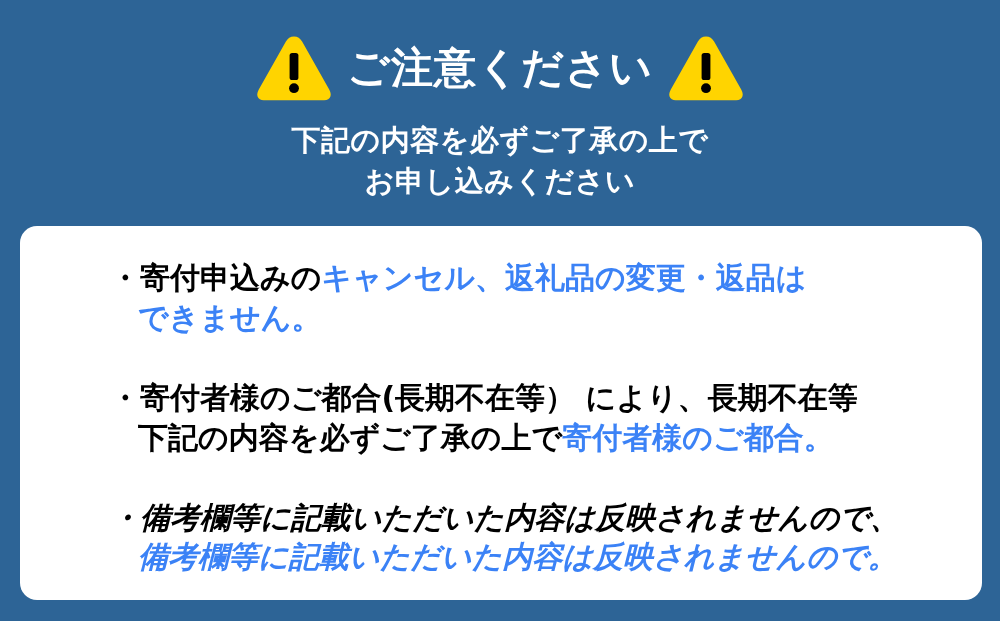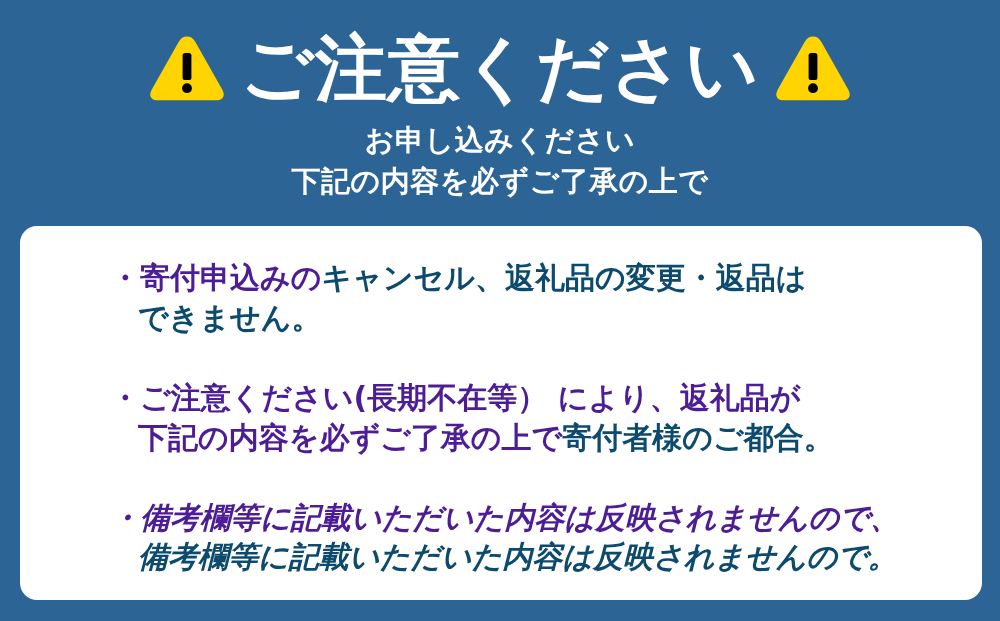--- a/index.html
+++ b/index.html
@@ -44,21 +44,21 @@
 
   .warn-tri {
     width: 78px;
     height: 70px;
     flex: 0 0 auto;
     display: block;
   }
 
   .title-text {
     color: #ffffff;
-    font-size: 72px;
+    font-size: 42px;
     font-weight: 700;
     line-height: 1;
     letter-spacing: 1px;
     white-space: nowrap;
     font-family: "DejaVu Sans", "Liberation Sans", sans-serif;
   }
 
   .subtitle {
     position: absolute;
     top: 120px;
@@ -97,22 +97,22 @@
     font-size: 30px;
     font-weight: 700;
     line-height: 1.33;
     letter-spacing: 0px;
     white-space: nowrap;
     font-family: "DejaVu Sans", "Liberation Sans", sans-serif;
   }
   .notice-item .ln { display: block; }
   .notice-item .ln.indent { padding-left: 28px; }
 
-  .t-black { color: #4c1d95; }
-  .t-red   { color: #0c4a6e; }
+  .t-black { color: #000000; }
+  .t-red   { color: #3b82f6; }
 
   #item-0 { margin-top: 8px; }
   #item-1 { margin-top: 40px; }
   #item-2 { margin-top: 40px; font-style: italic; }
 </style>
 </head>
 <body>
 
 <div id="notice-banner">
 
@@ -128,33 +128,33 @@
       <div class="title-text">ご注意ください</div>
 
       <svg class="warn-tri" viewBox="0 0 78 70" aria-hidden="true">
         <path d="M39 3.5 C42.6 3.5 45.3 5.4 47.1 8.6 L74.2 56.4 C76.1 59.9 76.3 62.9 74.6 64.9 C73.0 66.8 70.4 67.3 66.6 67.3 L11.4 67.3 C7.6 67.3 5.0 66.8 3.4 64.9 C1.7 62.9 1.9 59.9 3.8 56.4 L30.9 8.6 C32.7 5.4 35.4 3.5 39 3.5 Z" fill="#ffd400"></path>
         <rect x="34.6" y="20" width="8.8" height="27" rx="2.6" fill="#000000"></rect>
         <circle cx="39" cy="55.2" r="4.9" fill="#000000"></circle>
       </svg>
     </div>
 
     <div class="subtitle">
+      <span>下記の内容を必ずご了承の上で</span>
       <span>お申し込みください</span>
-      <span>下記の内容を必ずご了承の上で</span>
     </div>
   </div>
 
   <div class="card">
     <div class="card-inner" id="notice-list">
         <div class="notice-item" id="item-0">
           <span class="ln"><span class="t-black">・寄付申込みの</span><span class="t-red">キャンセル、返礼品の変更・返品は</span></span>
           <span class="ln indent"><span class="t-red">できません。</span></span>
         </div>
         <div class="notice-item" id="item-1">
-          <span class="ln"><span class="t-black">・ご注意ください(長期不在等） により、返礼品が</span></span>
+          <span class="ln"><span class="t-black">・寄付者様のご都合(長期不在等） により、長期不在等</span></span>
           <span class="ln indent"><span class="t-black">下記の内容を必ずご了承の上で</span><span class="t-red">寄付者様のご都合。</span></span>
         </div>
         <div class="notice-item" id="item-2">
           <span class="ln"><span class="t-black">・備考欄等に記載いただいた内容は反映されませんので、</span></span>
           <span class="ln indent"><span class="t-red">備考欄等に記載いただいた内容は反映されませんので。</span></span>
         </div>
       </div>
   </div>
 
 </div>

